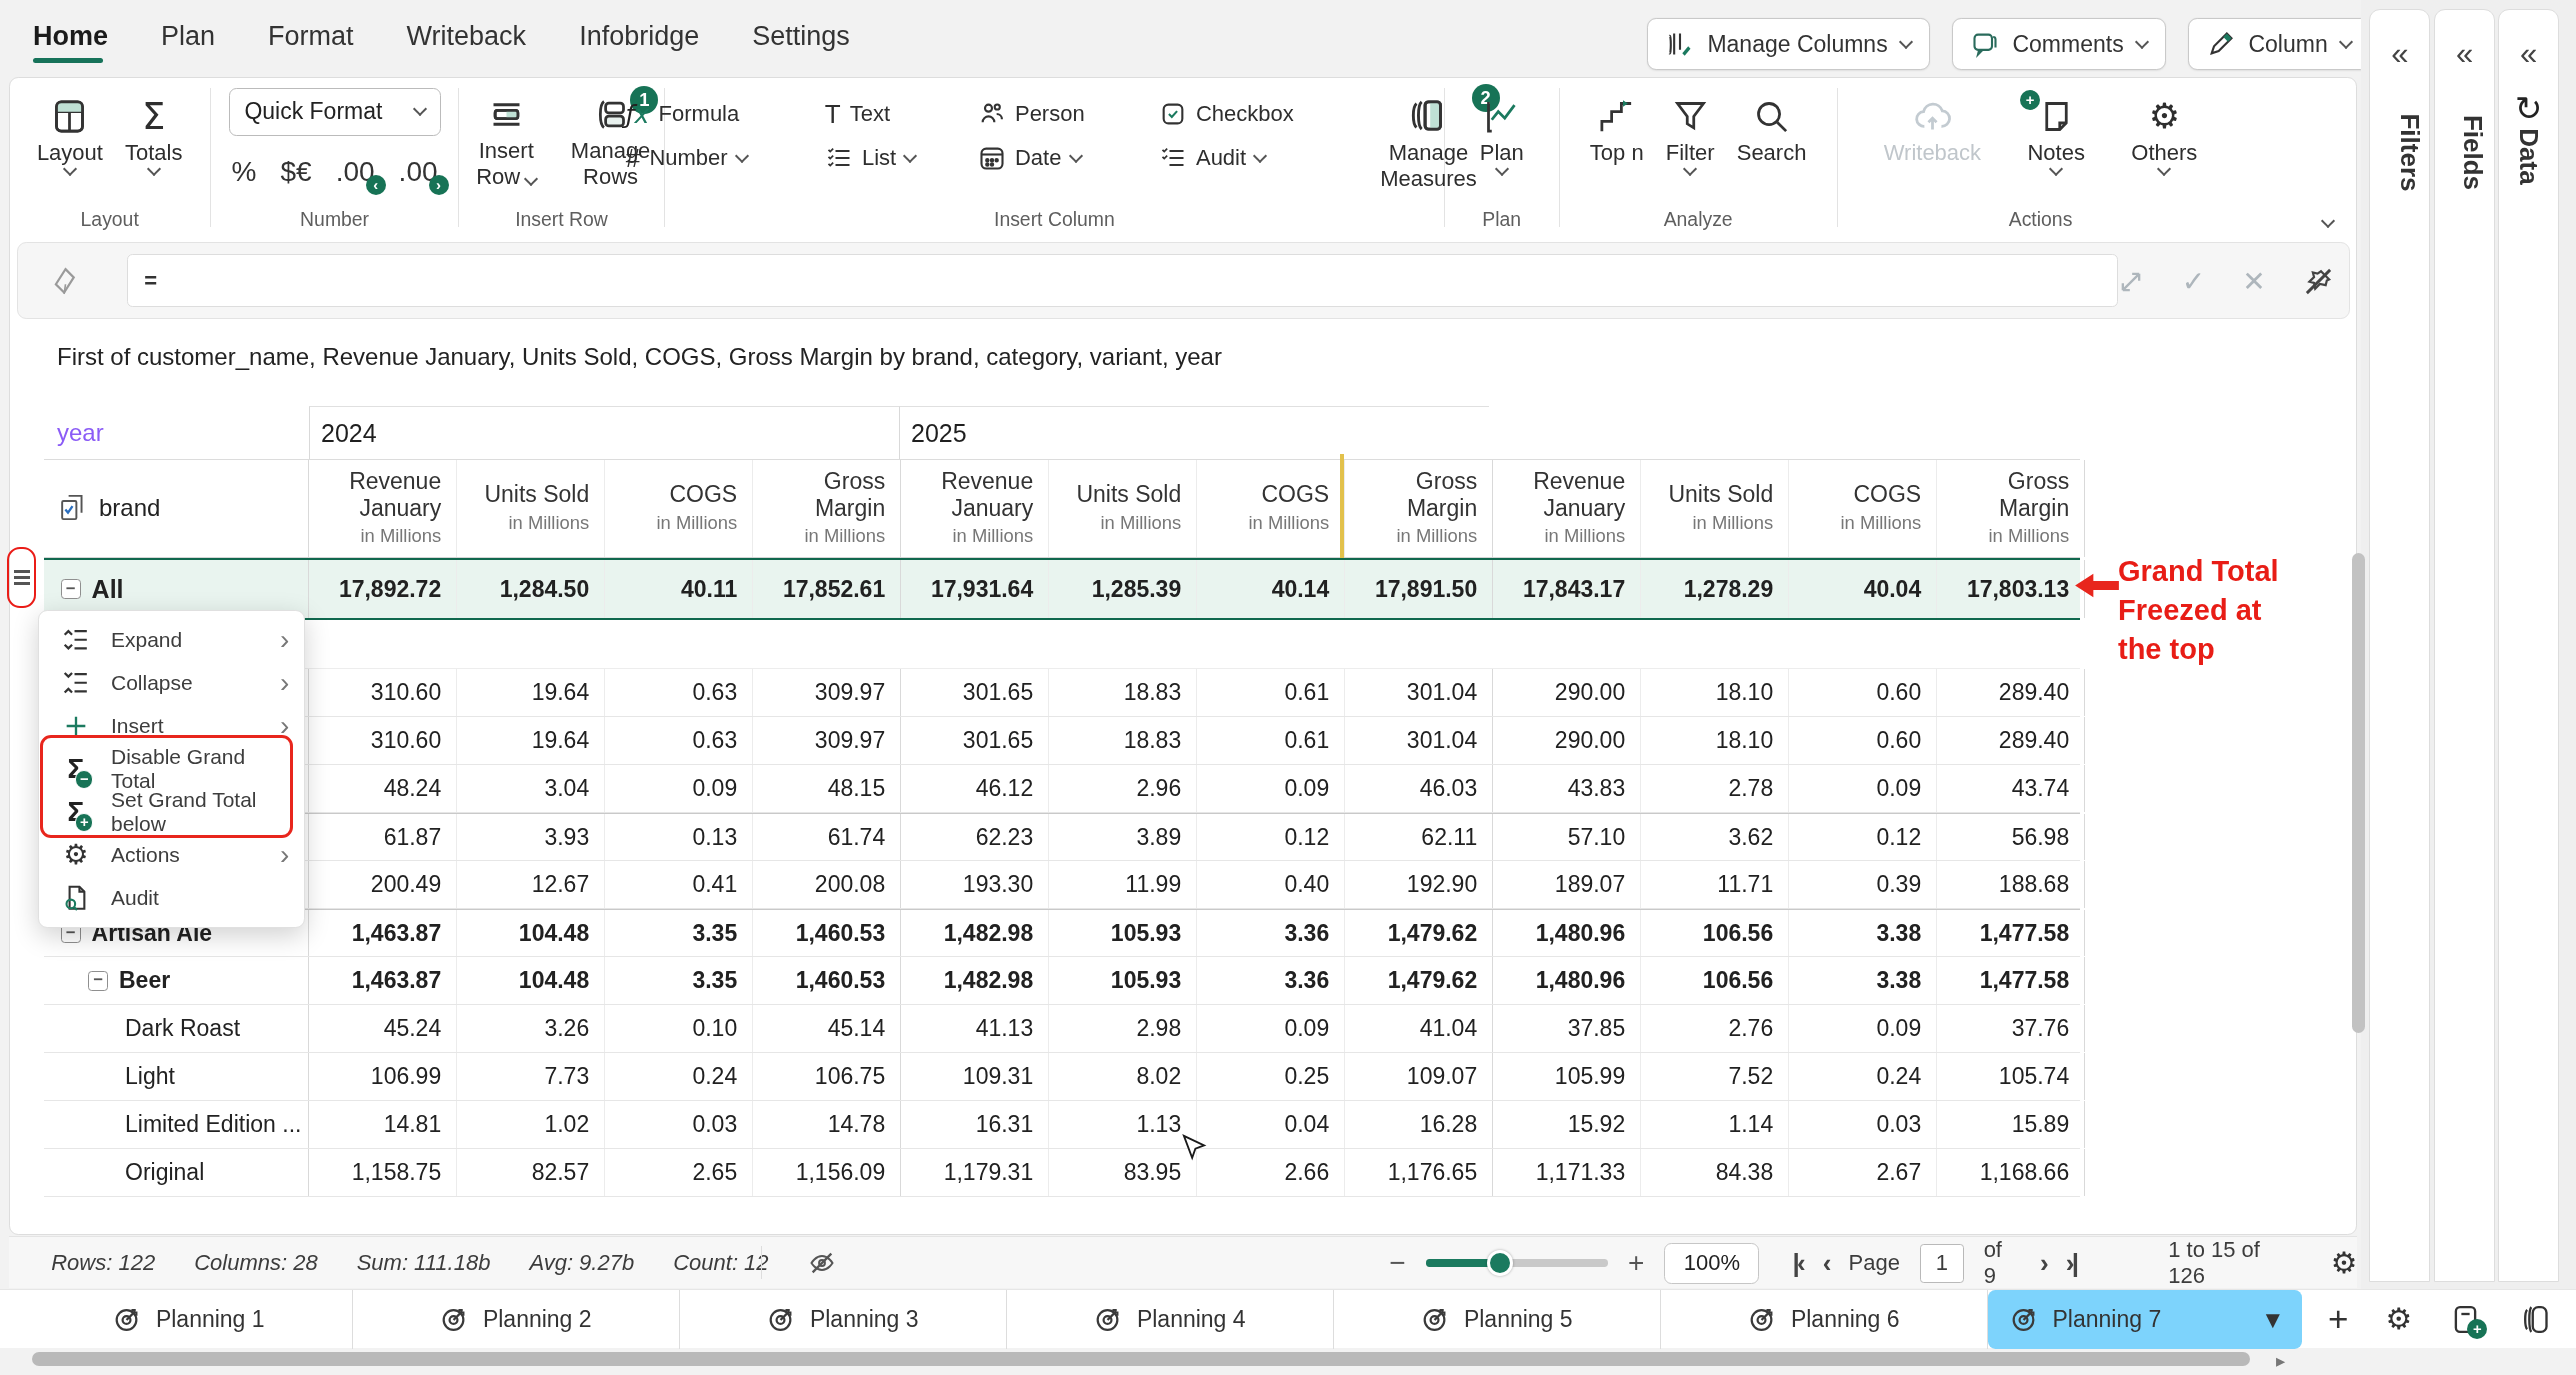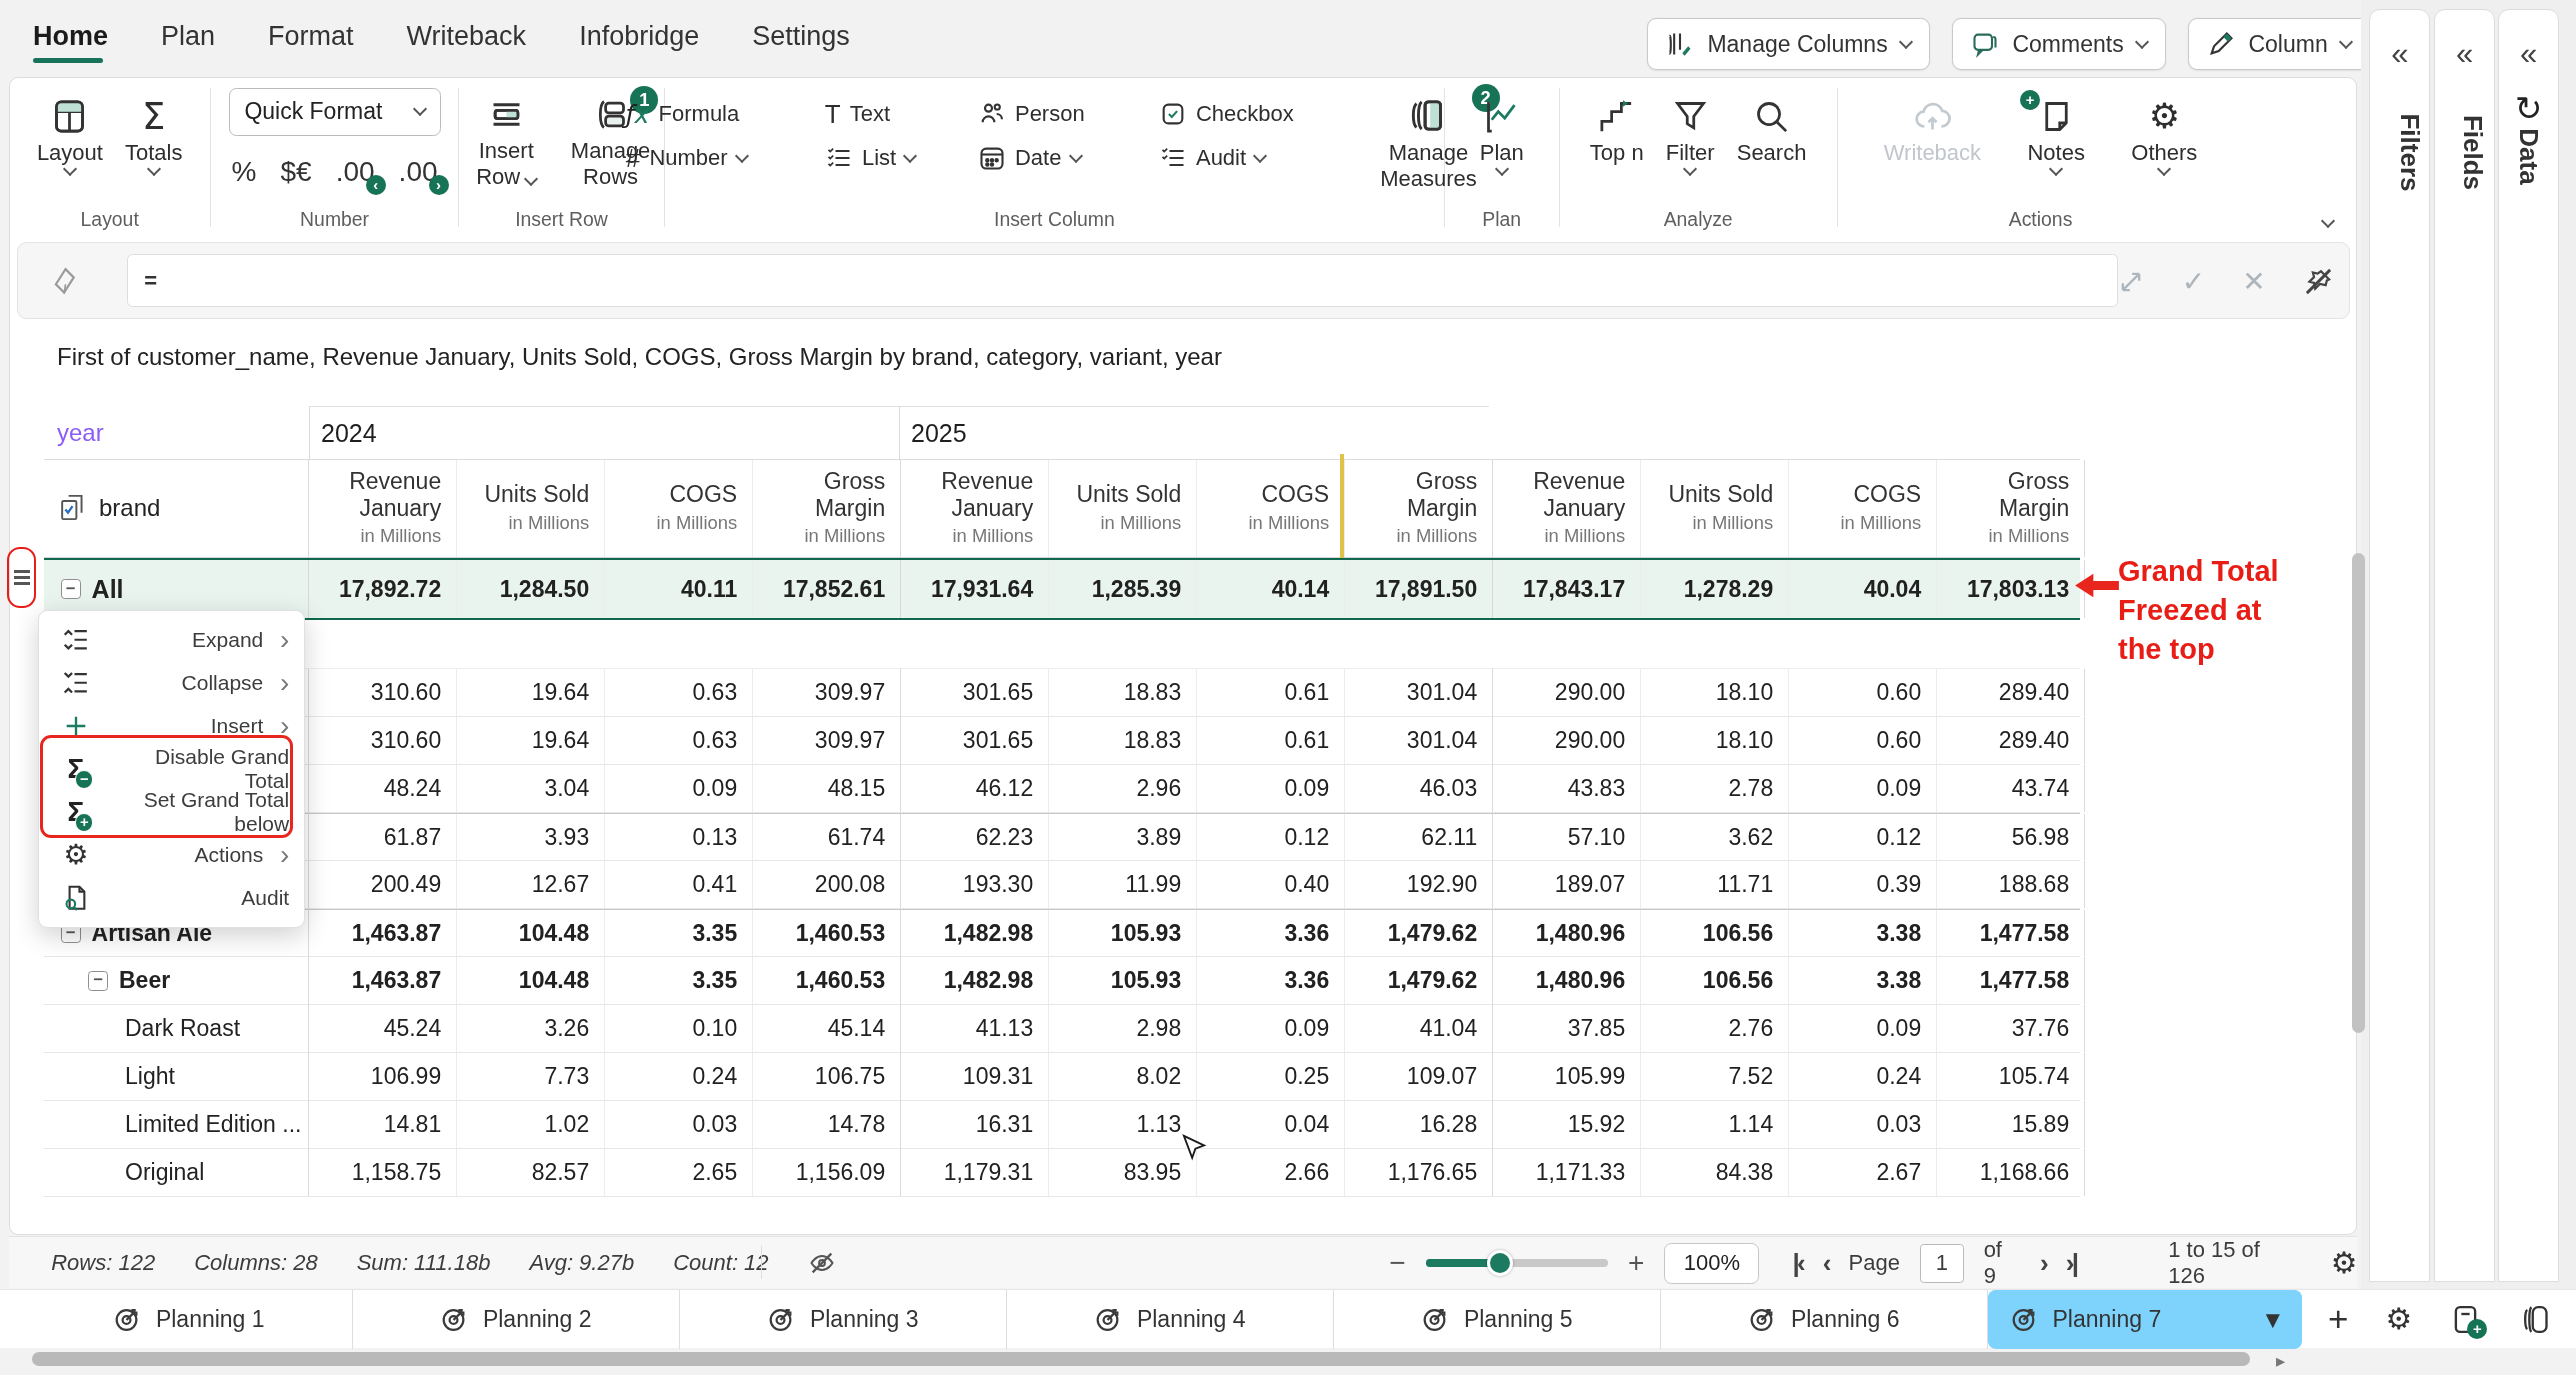--- a/index.html
+++ b/index.html
@@ -107,21 +107,21 @@
   #gt-note { position:absolute; left:2118px; top:552px; width:240px; font-size:29px; font-weight:bold;
     color:#e81d16; line-height:39px; }
   #gt-arrow { position:absolute; left:2073px; top:570px; }
   #menu-red-box { position:absolute; left:40px; top:735px; width:253px; height:103px;
     border:3.7px solid #e8261d; border-radius:11px; z-index:60; pointer-events:none; }
 
   
   #context-menu { position:absolute; left:38px; top:610px; width:267px; background:#fff;
     border:0.9px solid #e0e0e0; border-radius:9.2px; box-shadow:0 7.4px 26px rgba(0,0,0,.18);
     padding:7.4px 0; z-index:50; }
-  .mitem { height:43px; display:flex; align-items:center; gap:16.6px; padding:0 14.8px 0 18.4px;text-align:right; }
+  .mitem { height:43px; display:flex; align-items:center; gap:16.6px; padding:0 14.8px 0 18.4px; }
   .micon { width:37px; display:flex; justify-content:center; align-items:center; }
   .mlabel { flex:1; font-size:21px; color:#3d3d3d; }
   .mchev { font-size:28px; color:#777; }
   .sigwrap { position:relative; font-size:28px; color:#222; font-weight:bold; }
   .sigbadge { position:absolute; right:-9.2px; bottom:-3.7px; width:18.4px; height:18.4px; border-radius:50%;
     background:#177356; color:#fff; font-size:14.8px; font-weight:bold; display:flex; align-items:center; justify-content:center; border:1.8px solid #fff; }
 
   
   #status-bar { position:absolute; left:9.2px; top:1236px; width:2348px; height:52px; background:#f7f7f7;
     border-top:0.9px solid #e4e4e4; font-size:22px; color:#3c3c3c; }

